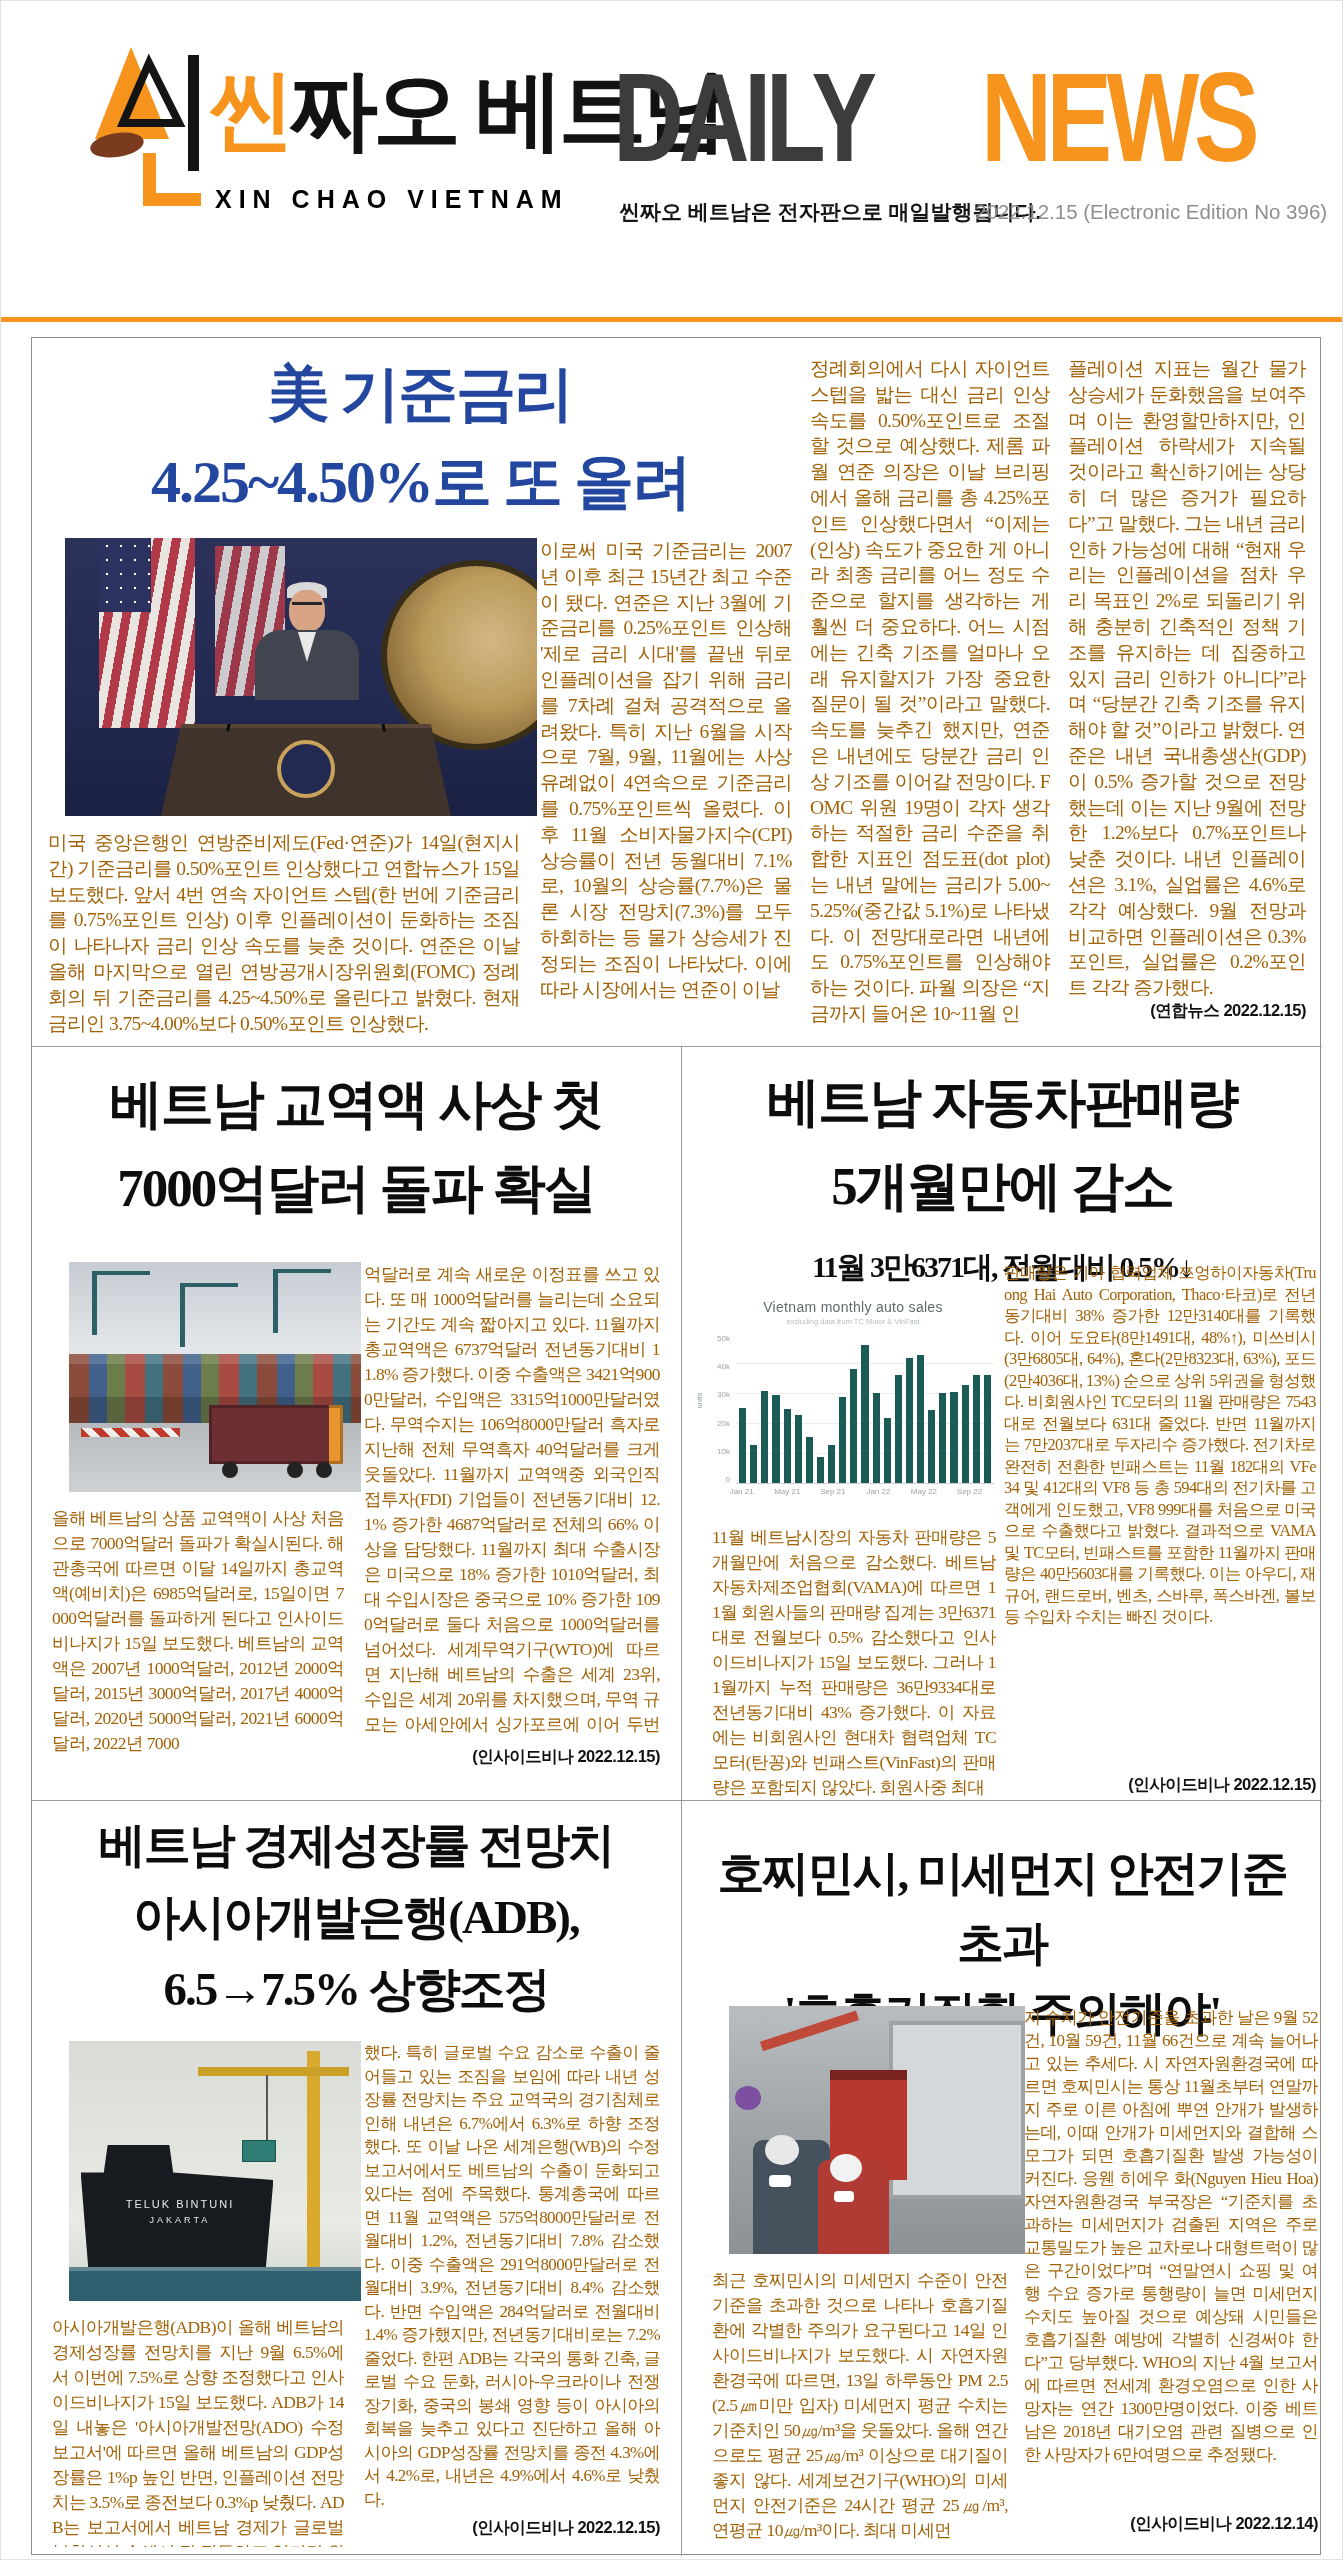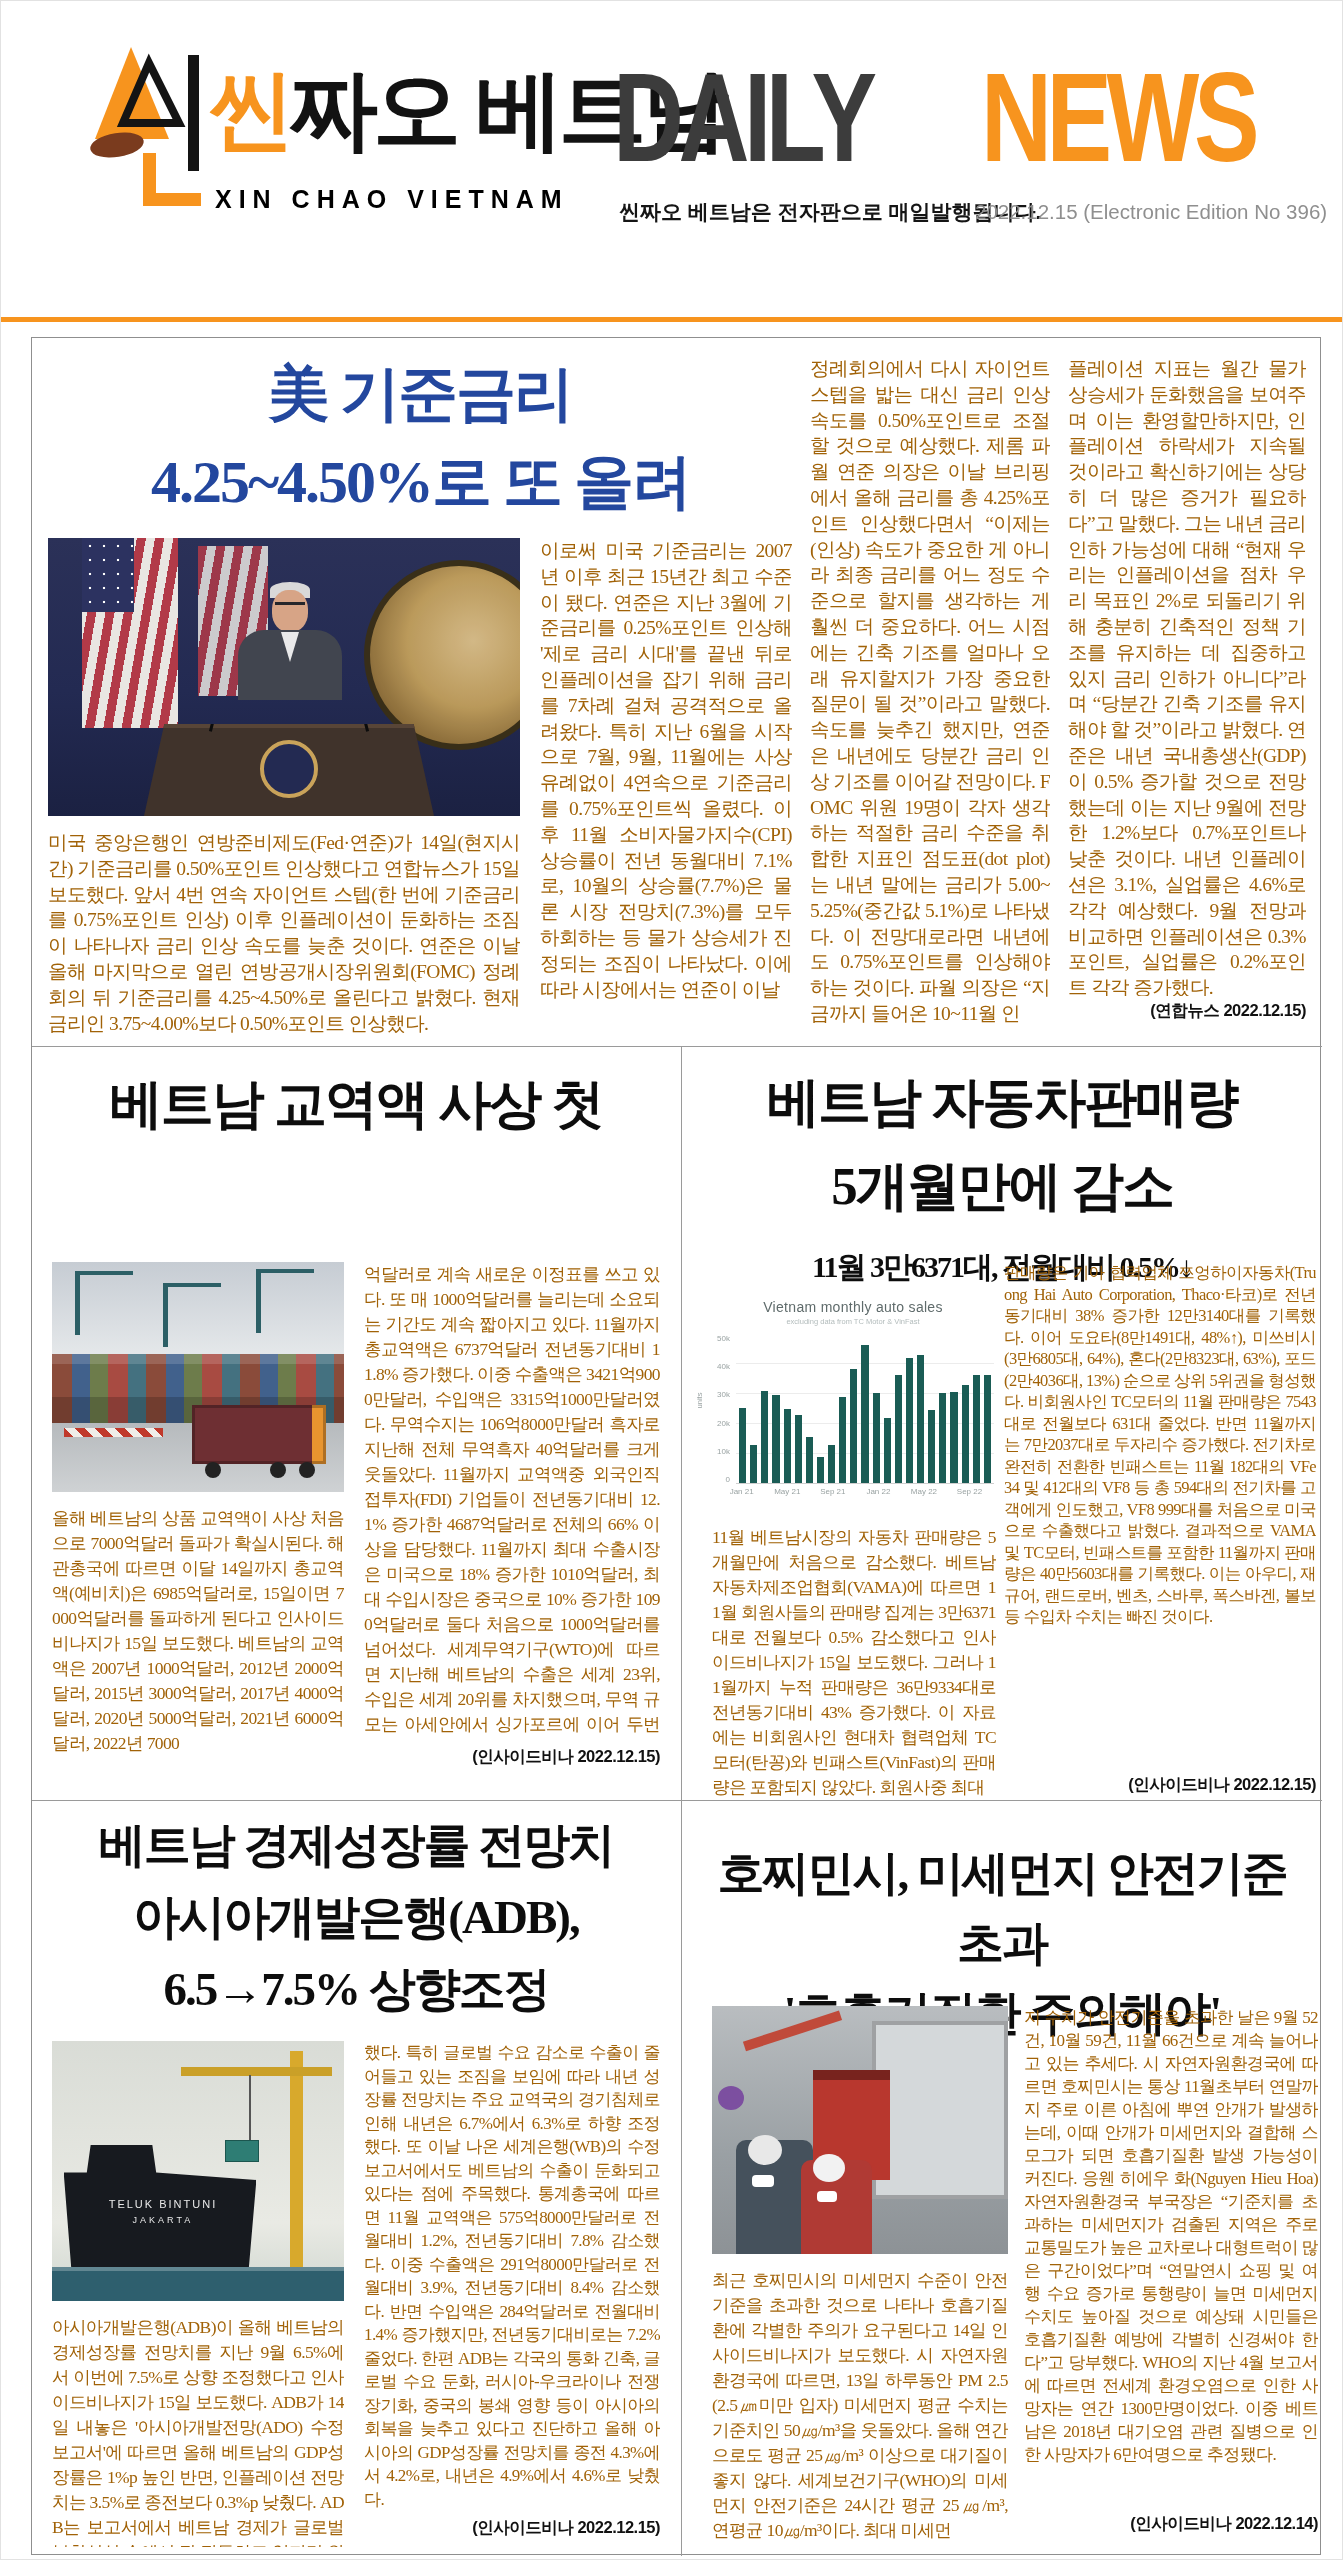--- a/index.html
+++ b/index.html
@@ -55,21 +55,21 @@
               font-size:19.5px; line-height:25.8px; }
   .a1-col4  { position:absolute; left:1036px; top:18px; width:238px; height:640px;
               font-size:19.5px; line-height:25.8px; }
 
   
   .sub-headline { position:absolute; text-align:center; color:#0d0d0d; font-weight:900;
                   letter-spacing:-2px; }
   .col { position:absolute; }
 
   
-  .photo { position:relative; overflow:hidden; background:#9aa0a8; }
+  .photo { position:relative; overflow:hidden; background:#9aa0a8;margin-left:17px; }
   .pp-bg { position:absolute; inset:0; background:linear-gradient(180deg,#2b3158 0%,#232a52 55%,#1b2142 100%); }
   .pp-flag { position:absolute; top:0; width:96px; height:190px;
              background:repeating-linear-gradient(100deg,#b23a48 0 9px,#e9e6e2 9px 18px); }
   .pp-flag1 { left:34px; } .pp-flag2 { left:150px; top:8px; width:70px; height:150px; opacity:.85; }
   .pp-flag1::before { content:""; position:absolute; left:0; top:0; width:52px; height:74px;
              background:#2c3260 radial-gradient(circle at 8px 8px,#fff 1.2px,transparent 1.6px);
              background-size:14px 14px; }
   .pp-seal { position:absolute; right:-34px; top:22px; width:190px; height:190px; border-radius:50%;
              background:radial-gradient(circle at 58% 42%,#dcc089 0%,#c3a05c 45%,#8a6a34 78%,#5d461f 100%);
              border:6px solid #3a2f16; opacity:.95; }
@@ -190,20 +190,21 @@
       <div class="attrib" style="left:1036px;top:662px;width:238px;">(연합뉴스 2022.12.15)</div>
     </article>
 
     <div class="hdiv" style="top:708px;"></div>
     <div class="vdiv"></div>
     <div class="hdiv" style="top:1462px;"></div>
 
     <article style="left:0;top:709px;width:649px;height:753px;">
       <h2 class="sub-headline" style="left:20px;top:15px;width:608px;font-size:53px;line-height:84px;">
         <div>베트남 교역액 사상 첫</div>
+        <div>7000억달러 돌파 확실</div>
       </h2>
       <figure class="photo" style="position:absolute;left:20px;top:215px;width:292px;height:230px;">
         <div class="port-sky"></div>
         <div class="port-crane" style="left:8%;top:4%;"></div>
         <div class="port-crane" style="left:38%;top:9%;"></div>
         <div class="port-crane" style="left:70%;top:3%;"></div>
         <div class="port-containers"></div>
         <div class="port-road"></div>
         <div class="port-barrier"></div>
         <div class="port-truck-box"></div>

